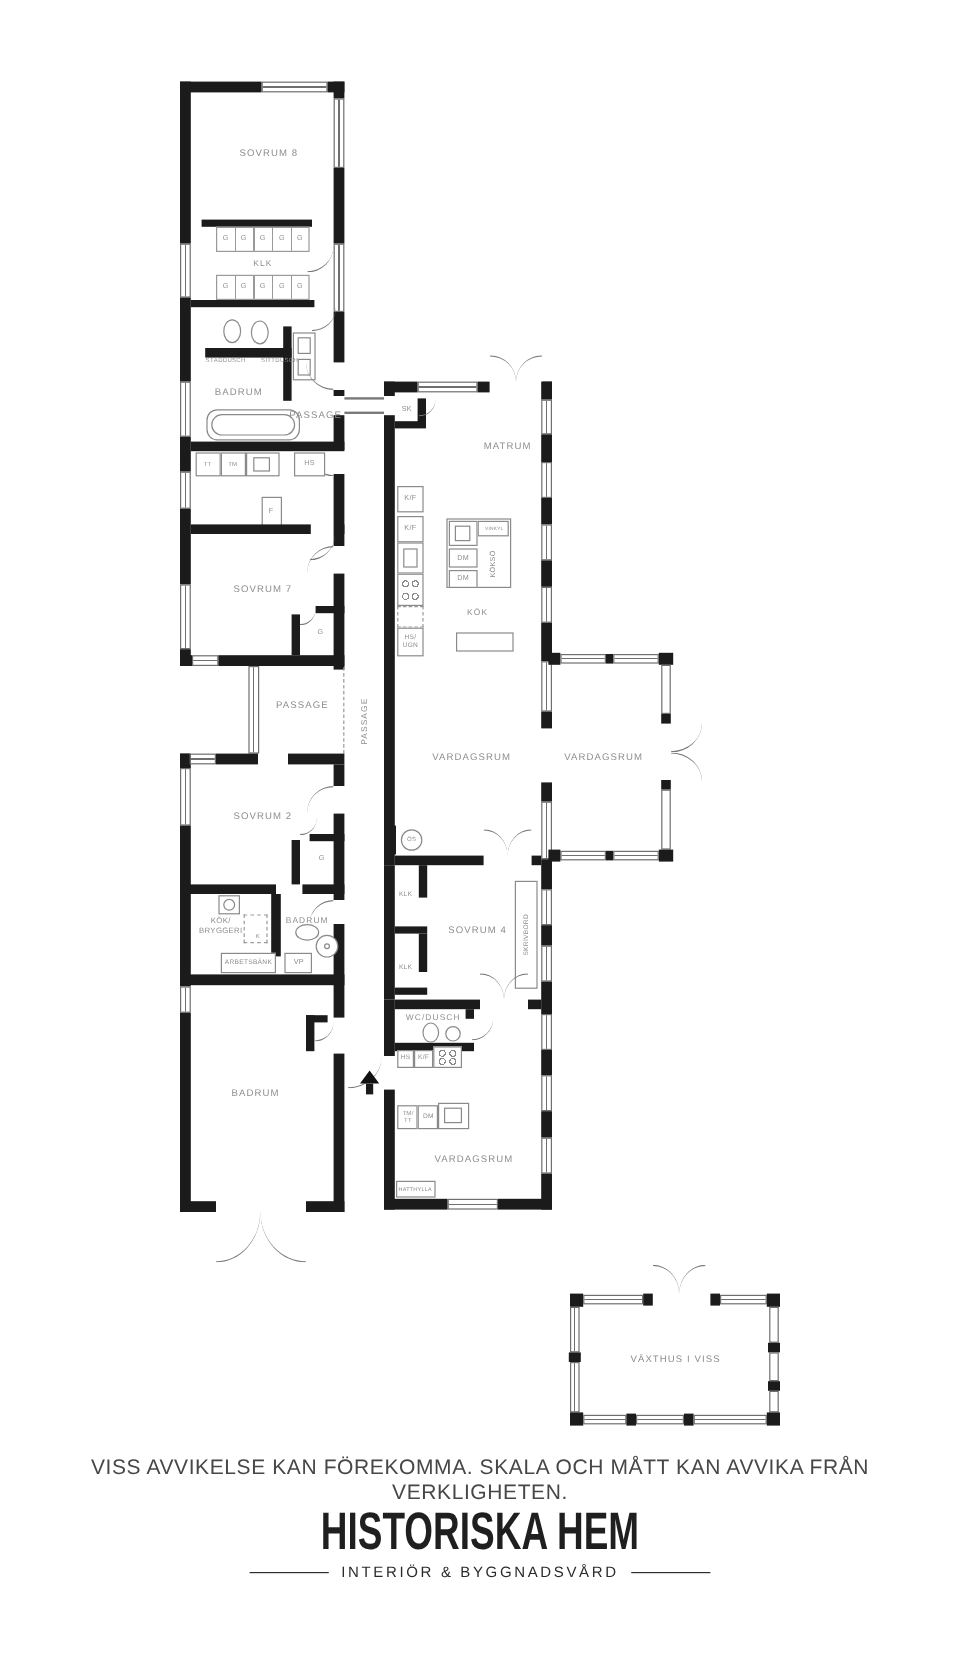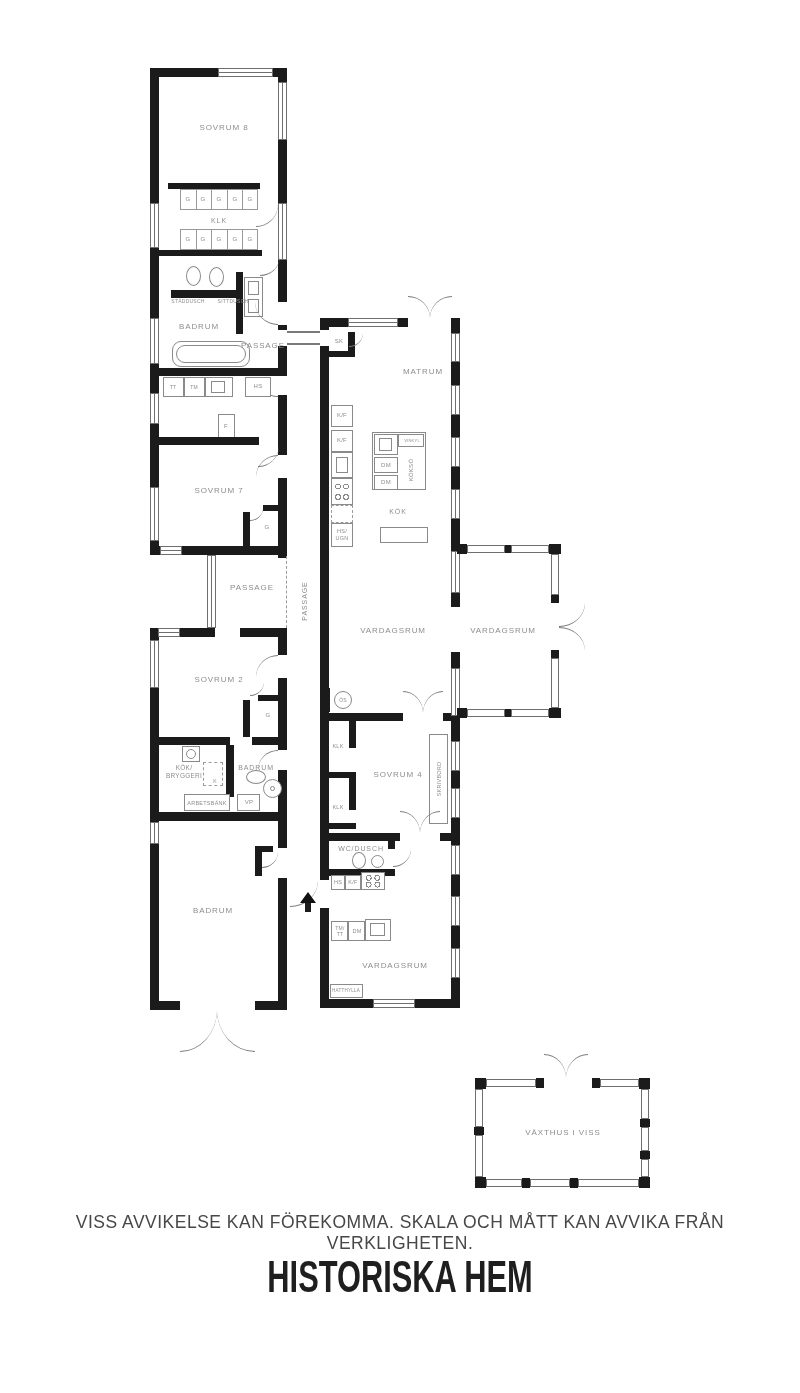--- a/index.html
+++ b/index.html
@@ -357,15 +357,20 @@
         <div class="lbl" style="left: 395px; top: 966px; font-size: 8px; letter-spacing: 0.9px; transform: translate(-50%, -50%);">VARDAGSRUM</div>
         <div class="lbl" style="left: 346px; top: 991px; font-size: 4.5px; letter-spacing: 0.25px; transform: translate(-50%, -50%);">HATTHYLLA</div>
         <div class="lbl" style="left: 563px; top: 1133px; font-size: 8px; letter-spacing: 0.9px; transform: translate(-50%, -50%);">VÄXTHUS I VISS</div>
       </div>
   </div>
 
   <div class="footer">
     <div class="disclaimer">VISS AVVIKELSE KAN FÖREKOMMA. SKALA OCH MÅTT KAN AVVIKA FRÅN VERKLIGHETEN.</div>
     <div class="brand">
       <div class="brandname">HISTORISKA HEM</div>
+      <div class="tag">
+        <span class="rule"></span>
+        <span>INTERIÖR &amp; BYGGNADSVÅRD</span>
+        <span class="rule"></span>
+      </div>
     </div>
   </div>
 </div>
 
 </body></html>

